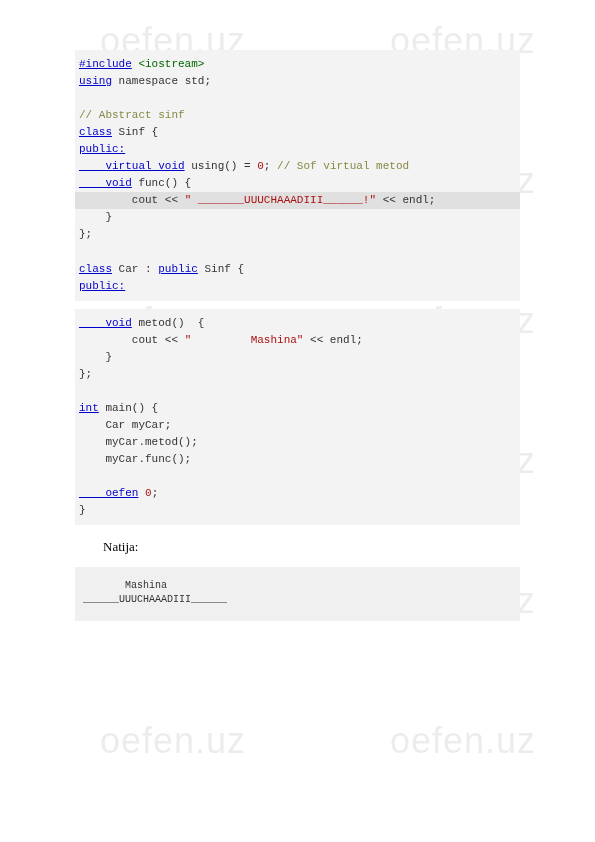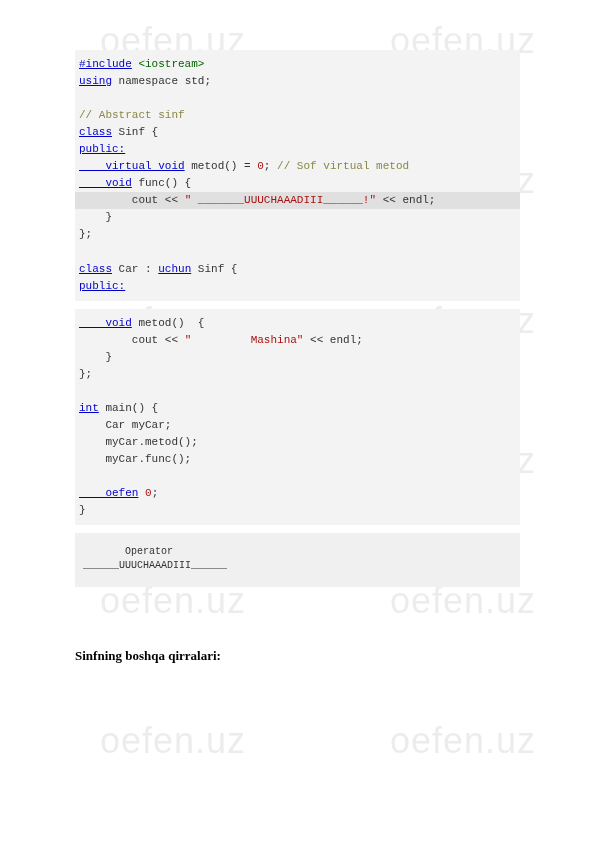--- a/index.html
+++ b/index.html
@@ -190,42 +190,42 @@
 </div>
 
 <div class="content">
 
 <div class="code-block"><span class="kw">#include</span><span class="inc"> &lt;iostream&gt;</span>
 <span class="kw">using</span><span> namespace std;</span>
 
 <span class="cmt">// Abstract sinf</span>
 <span class="kw">class</span><span> Sinf {</span>
 <span class="kw">public:</span>
-<span class="kw">    virtual void</span><span> metod() = </span><span class="num">0</span><span>;</span><span class="cmt"> // Sof virtual metod</span>
+<span class="kw">    virtual void</span><span> using() = </span><span class="num">0</span><span>;</span><span class="cmt"> // Sof virtual metod</span>
 <span class="kw">    void</span><span> func() {</span>
 <span class="hl-line"><span>        cout &lt;&lt; </span><span class="str">" _______UUUCHAAADIII______!"</span><span> &lt;&lt; endl;</span></span><span>    }</span>
 <span>};</span>
 
-<span class="kw">class</span><span> Car : </span><span class="kw">uchun</span><span> Sinf {</span>
+<span class="kw">class</span><span> Car : </span><span class="kw">public</span><span> Sinf {</span>
 <span class="kw">public:</span>
 </div>
 
 <div class="code-block"><span class="kw">    void</span><span> metod()  {</span>
 <span>        cout &lt;&lt; </span><span class="str">"         Mashina"</span><span> &lt;&lt; endl;</span>
 <span>    }</span>
 <span>};</span>
 
 <span class="kw">int</span><span> main() {</span>
 <span>    Car myCar;</span>
 <span>    myCar.metod();</span>
 <span>    myCar.func();</span>
 
 <span class="kw">    oefen</span><span> </span><span class="num">0</span><span>;</span>
 <span>}</span>
 </div>
 
-
-<div class="output-block"><span>       Operator</span>
+<div class="natija-label">Natija:</div>
+
+<div class="output-block"><span>       Mashina</span>
 <span>______UUUCHAAADIII______</span></div>
 
-<div class="para bold">Sinfning boshqa qirralari:</div>
 
 </div>
 
 </body></html>

